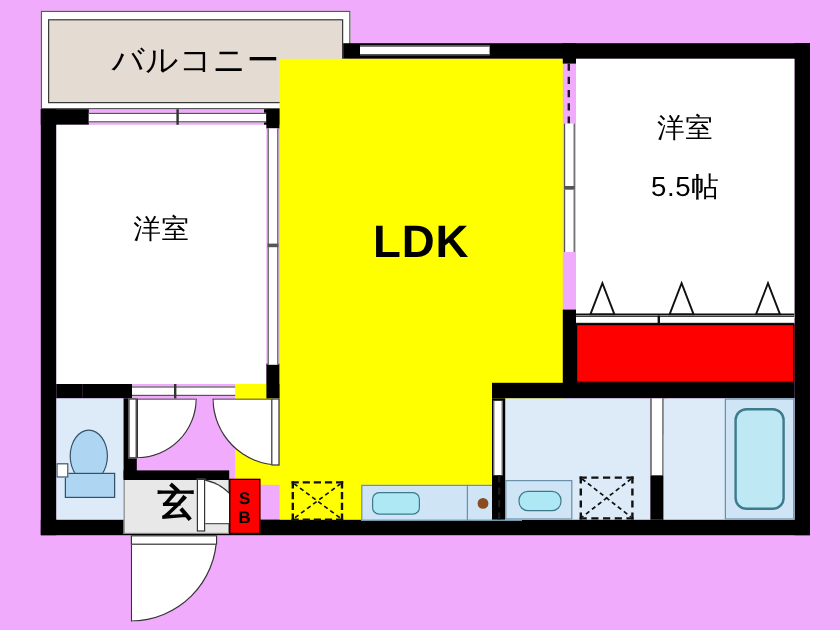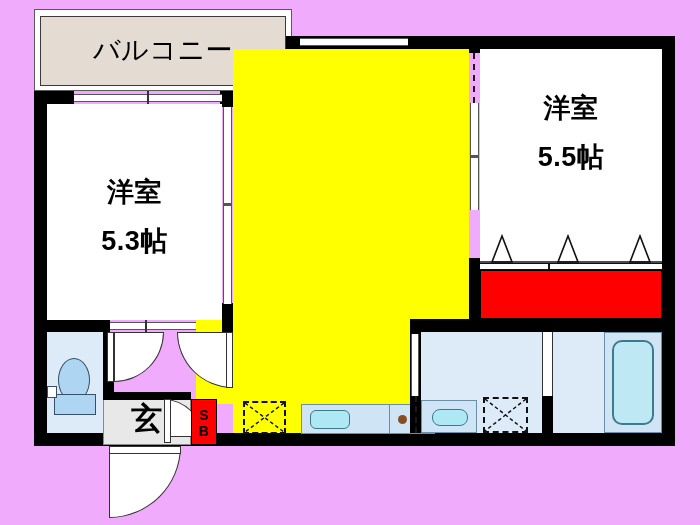--- a/index.html
+++ b/index.html
@@ -33,21 +33,21 @@
 
   
   .label {
     color: #000000;
     text-align: center;
     line-height: 1.05;
     white-space: nowrap;
     letter-spacing: 0.02em;
   }
   .lbl-balcony { font-size: 27px; font-weight: 500; }
-  .lbl-room    { font-size: 27px; font-weight: 700; }
+  .lbl-room    { font-size: 23px; font-weight: 400; }
   .lbl-ldk     { font-size: 38px; font-weight: 600; }
   .lbl-ldk2    { font-size: 38px; font-weight: 600; }
   .lbl-cl      { font-size: 20px; font-weight: 500; color:#111; }
   .lbl-sb      { font-size: 14px; font-weight: 700; color:#000; line-height: 1.0; }
   .lbl-genkan  { font-size: 31px; font-weight: 700; }
 
   
   .door-arc {
     border: 1px solid #333333;
     border-radius: 0;
@@ -93,21 +93,20 @@
 
   <div class="abs slider-h" style="left:74px; top:94px; width:148px; height:8px;"></div>
   <div class="abs" style="left:147px; top:91px; width:2px; height:14px; background:#333;"></div>
 
   <div class="abs wall" style="left:662px; top:36px; width:13px; height:410px;"></div>
 
   <div class="abs wall" style="left:34px; top:433px; width:641px; height:13px;"></div>
 
   <div class="abs" style="left:47px; top:104px; width:175px; height:216px; background:#ffffff;"></div>
   <div class="abs label lbl-room" style="left:47px; top:178px; width:175px;">洋室</div>
-  <div class="abs label lbl-room" style="left:47px; top:227px; width:175px;">5.3帖</div>
 
   <div class="abs wall" style="left:222px; top:91px; width:11px; height:16px;"></div>
   <div class="abs wall" style="left:222px; top:303px; width:11px; height:17px;"></div>
 
   <div class="abs slider-v" style="left:223px; top:107px; width:9px; height:98px;"></div>
   <div class="abs slider-v" style="left:223px; top:205px; width:9px; height:99px;"></div>
   <div class="abs" style="left:223px; top:203px; width:9px; height:3px; background:#555;"></div>
 
   <div class="abs wall" style="left:47px; top:320px; width:22px; height:12px;"></div>
   <div class="abs wall" style="left:201px; top:320px; width:32px; height:12px;"></div>
@@ -115,20 +114,21 @@
   <div class="abs slider-h" style="left:110px; top:322px; width:92px; height:8px;"></div>
   <div class="abs" style="left:145px; top:320px; width:2px; height:12px; background:#333;"></div>
   <div class="abs wall" style="left:69px; top:320px; width:41px; height:12px;"></div>
 
   <div class="abs fill-ldk" style="left:233px; top:49px; width:236px; height:271px;"></div>
   <div class="abs fill-ldk" style="left:196px; top:320px; width:273px; height:84px;"></div>
   <div class="abs fill-ldk" style="left:233px; top:320px; width:236px; height:113px;"></div>
 
   <div class="abs slider-h" style="left:300px; top:38px; width:108px; height:8px;"></div>
 
+  <div class="abs label lbl-ldk" style="left:256px; top:183px; width:190px;">LDK</div>
 
   <div class="abs dotbox" style="left:243px; top:401px; width:43px; height:33px;">
     <svg viewBox="0 0 43 33" preserveAspectRatio="none">
       <line x1="0" y1="0" x2="43" y2="33" stroke="#111" stroke-width="1.6" stroke-dasharray="4,3"></line>
       <line x1="43" y1="0" x2="0" y2="33" stroke="#111" stroke-width="1.6" stroke-dasharray="4,3"></line>
     </svg>
   </div>
 
   <div class="abs fill-water2" style="left:301px; top:404px; width:134px; height:30px; border:1px solid #6a8fa8;"></div>
   <div class="abs" style="left:389px; top:404px; width:1px; height:30px; background:#6a8fa8;"></div>

